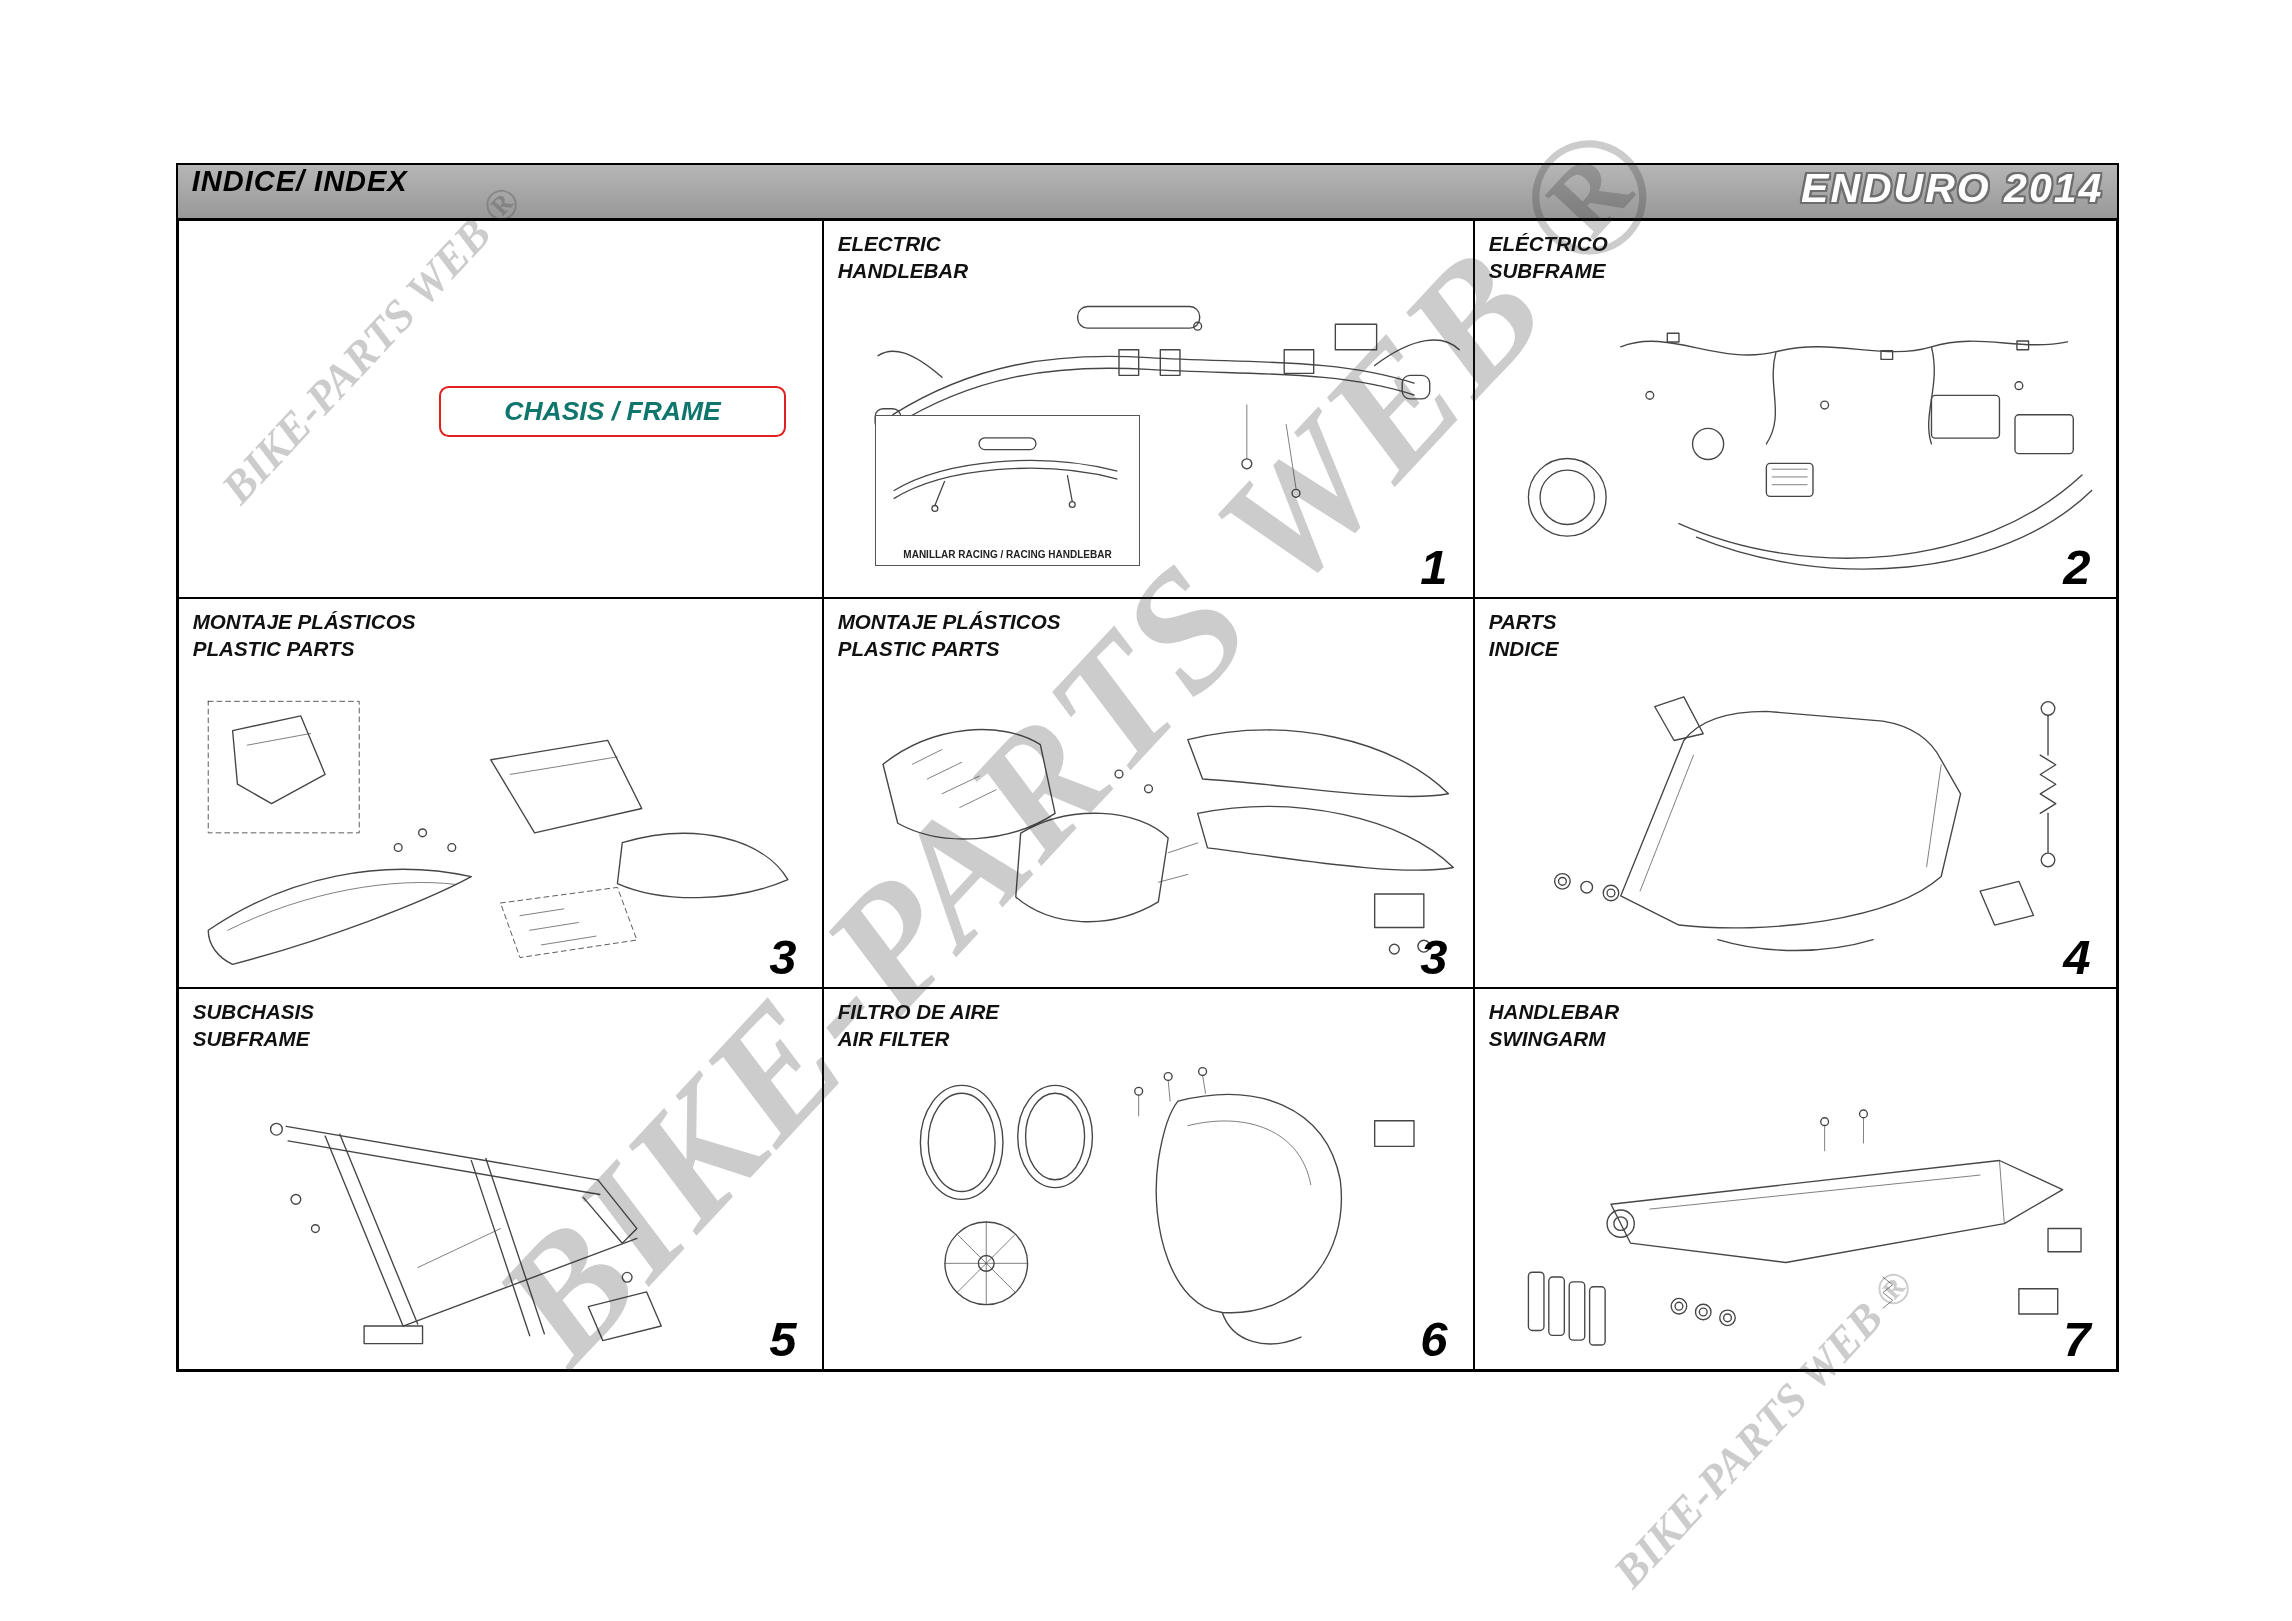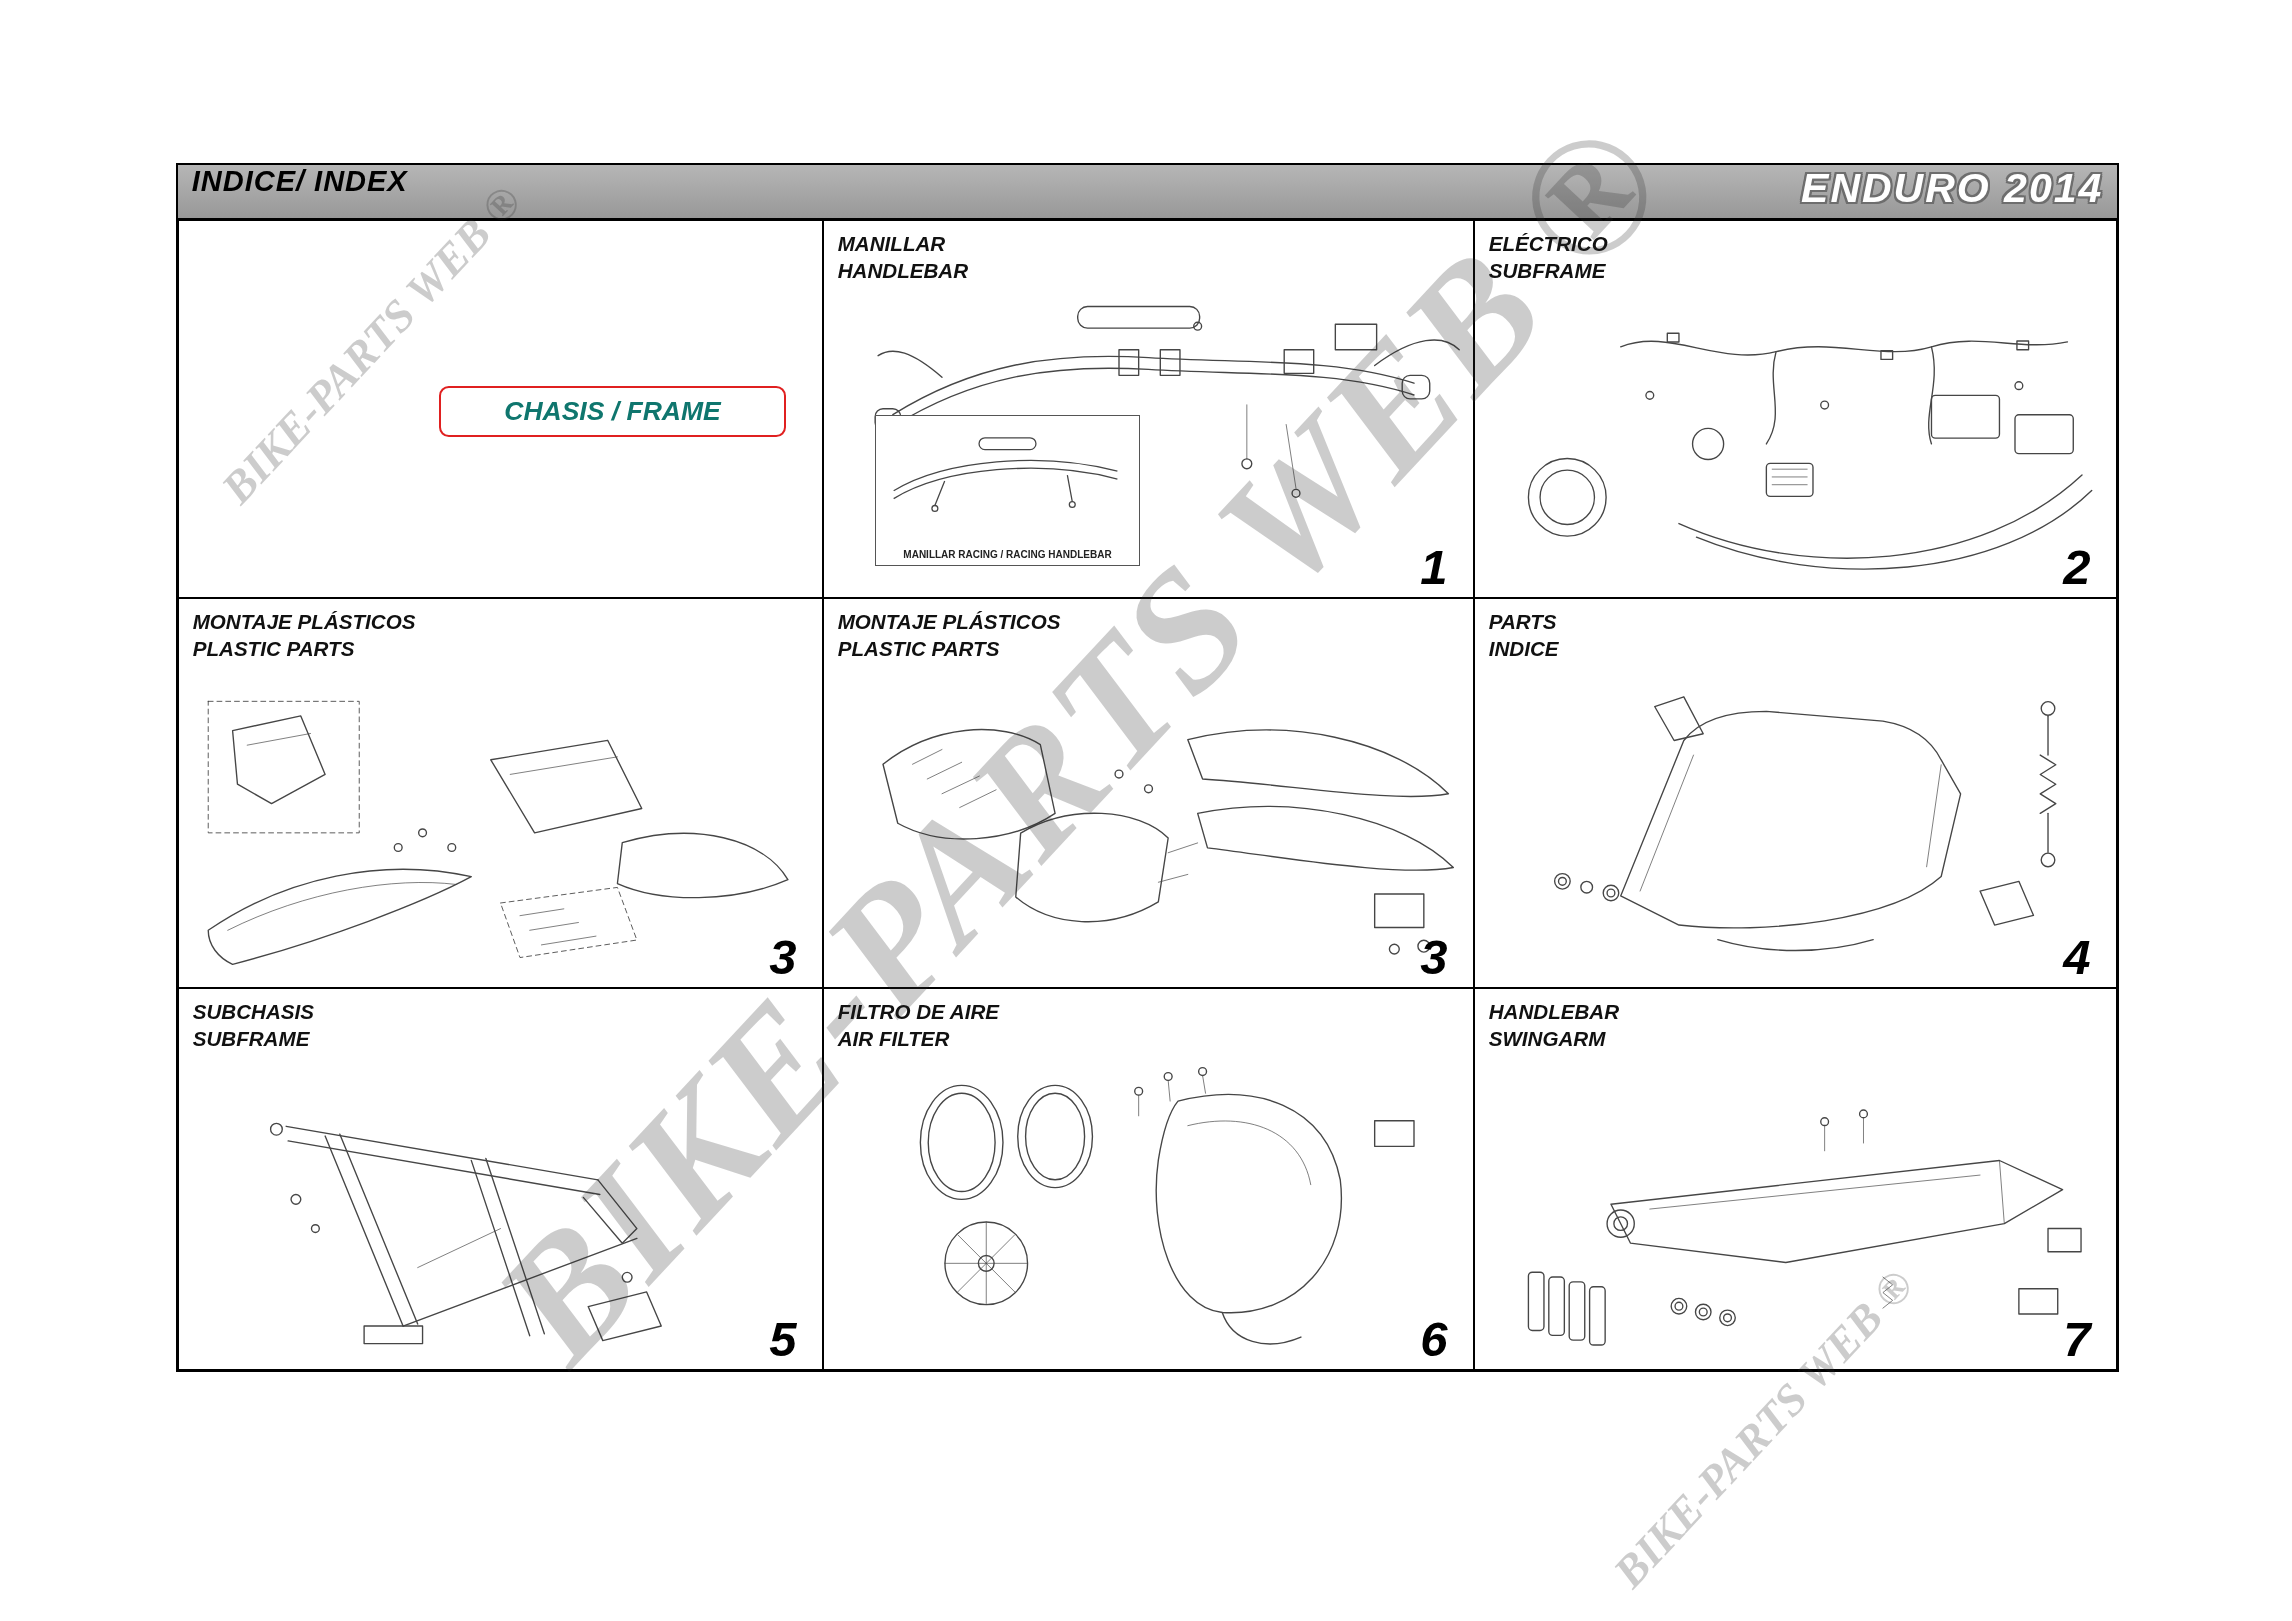--- a/index.html
+++ b/index.html
@@ -71,21 +71,21 @@
   </div>
 
   <div class="grid">
 
     <div class="cell">
       <div class="frame-badge" style="border-color: rgb(224, 32, 32);">CHASIS / FRAME</div>
     </div>
 
     <div class="cell">
       <div class="cell-title">
-        <div>MANILLAR</div>
+        <div>ELECTRIC</div>
         <div>HANDLEBAR</div>
       </div>
       <svg class="diagram" viewBox="0 0 660 320" preserveAspectRatio="xMidYMid meet">
         <path d="M70,150 C150,100 230,86 330,92 C430,98 520,92 600,118"></path>
         <path d="M70,162 C150,112 230,98 330,104 C430,110 520,104 600,130"></path>
         <rect x="52" y="144" width="26" height="22" rx="8"></rect>
         <rect x="588" y="110" width="28" height="24" rx="8"></rect>
         <rect x="300" y="84" width="20" height="26"></rect>
         <rect x="342" y="84" width="20" height="26"></rect>
         <rect x="258" y="40" width="124" height="22" rx="10"></rect>

